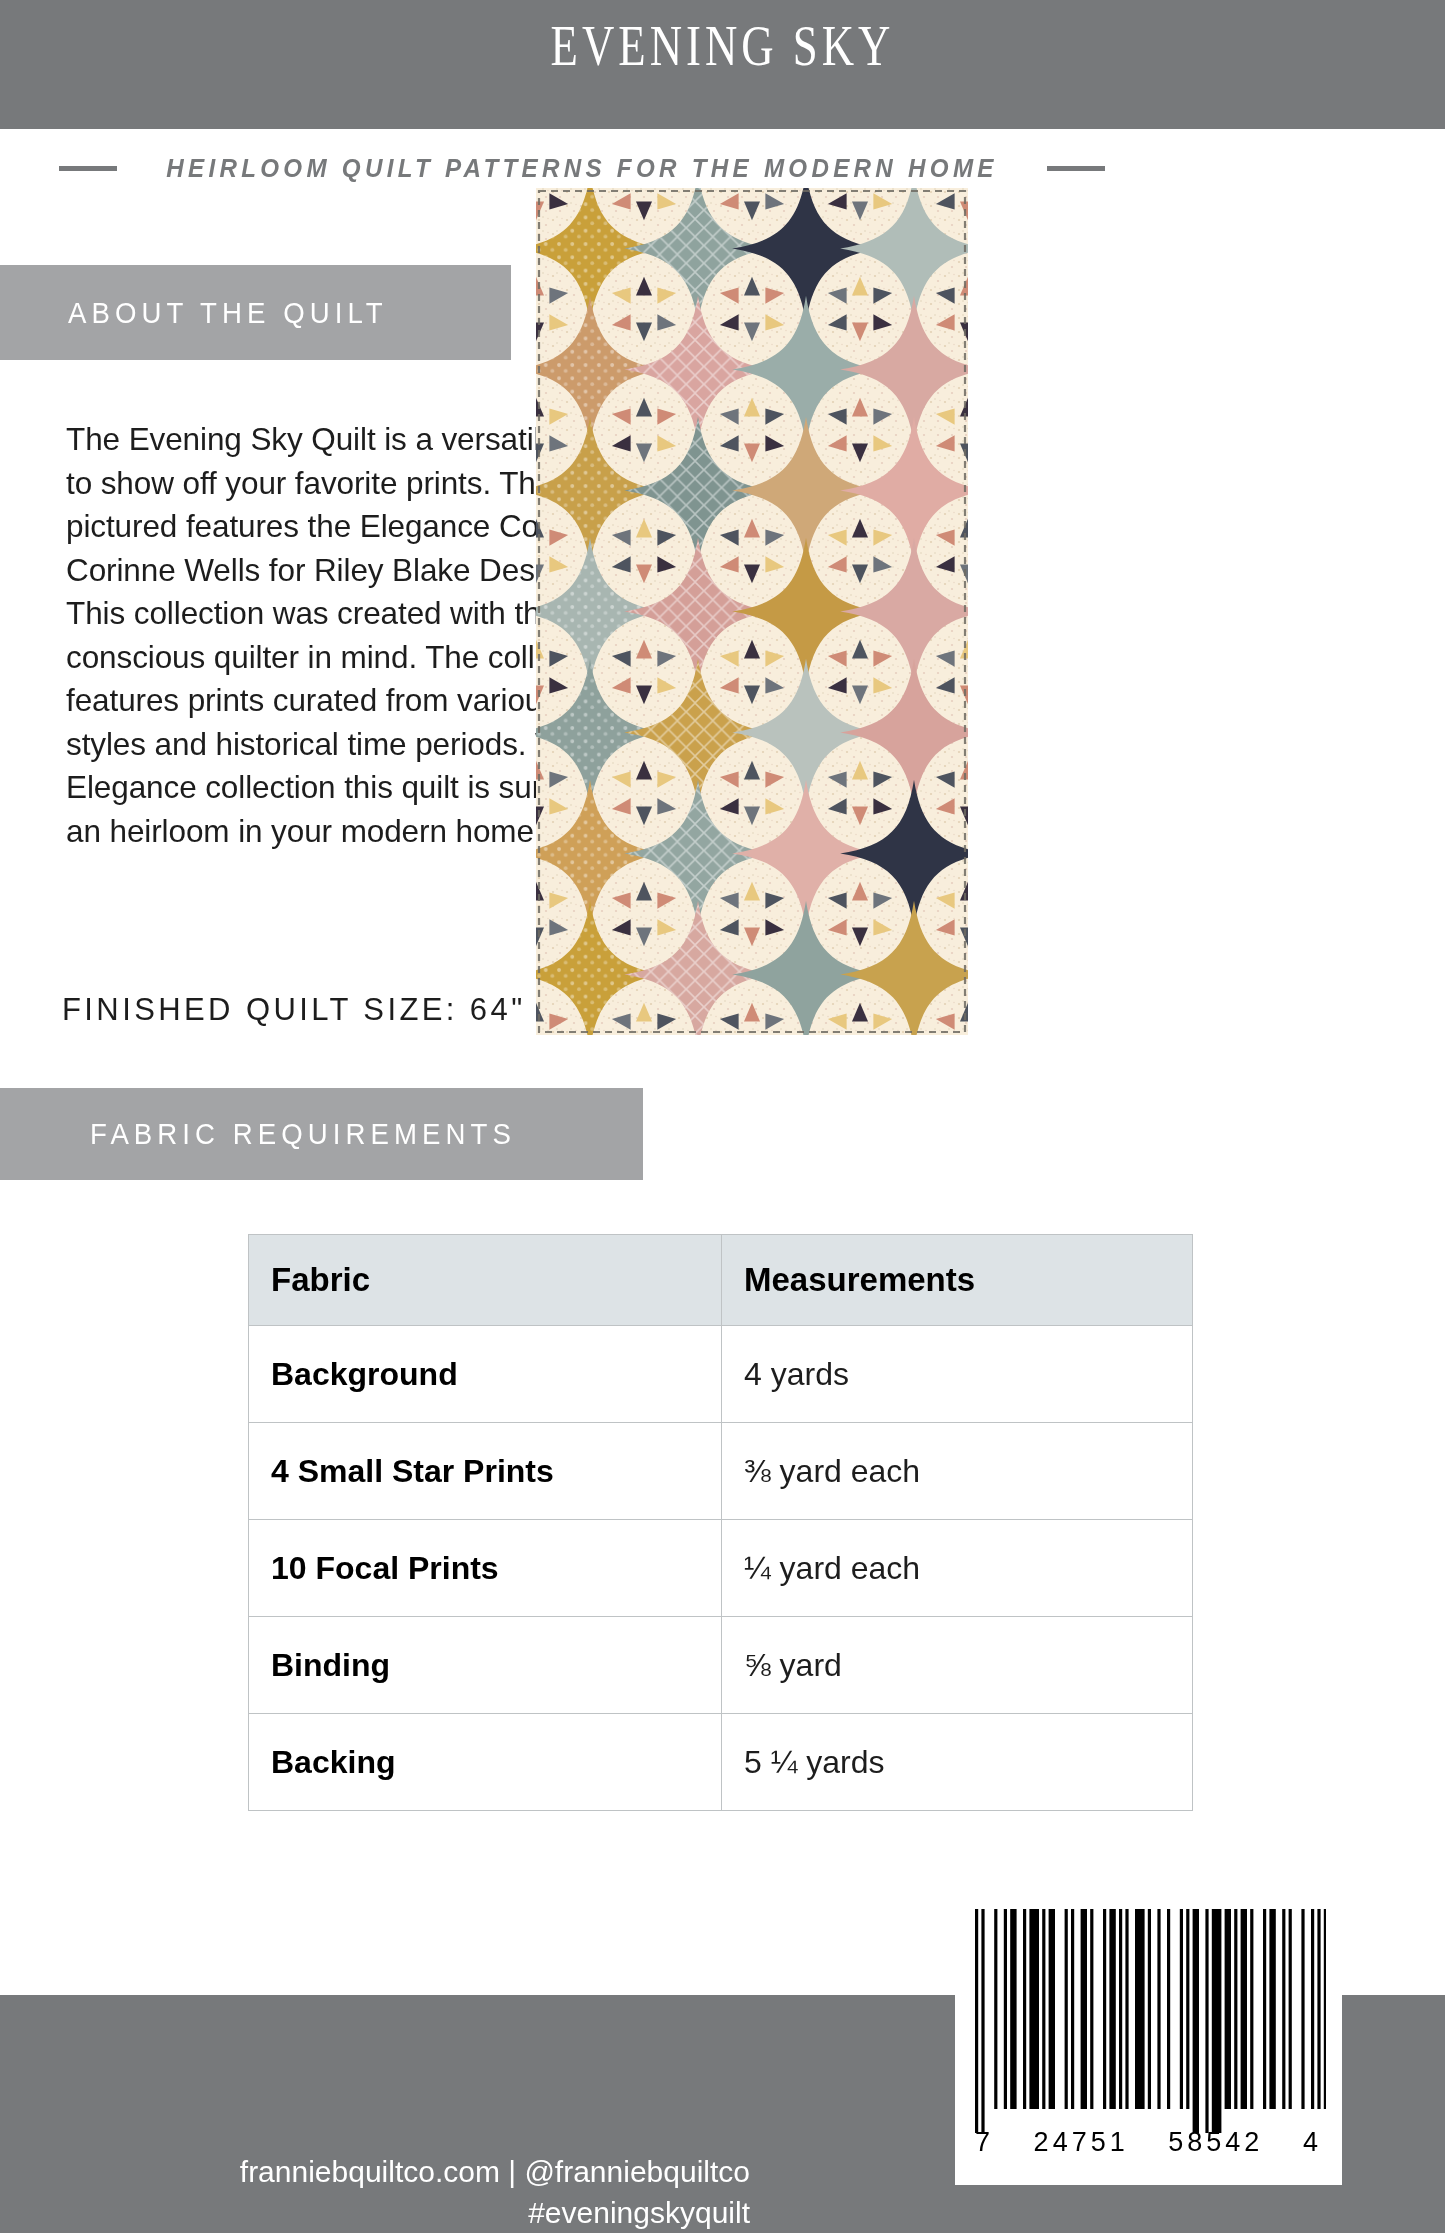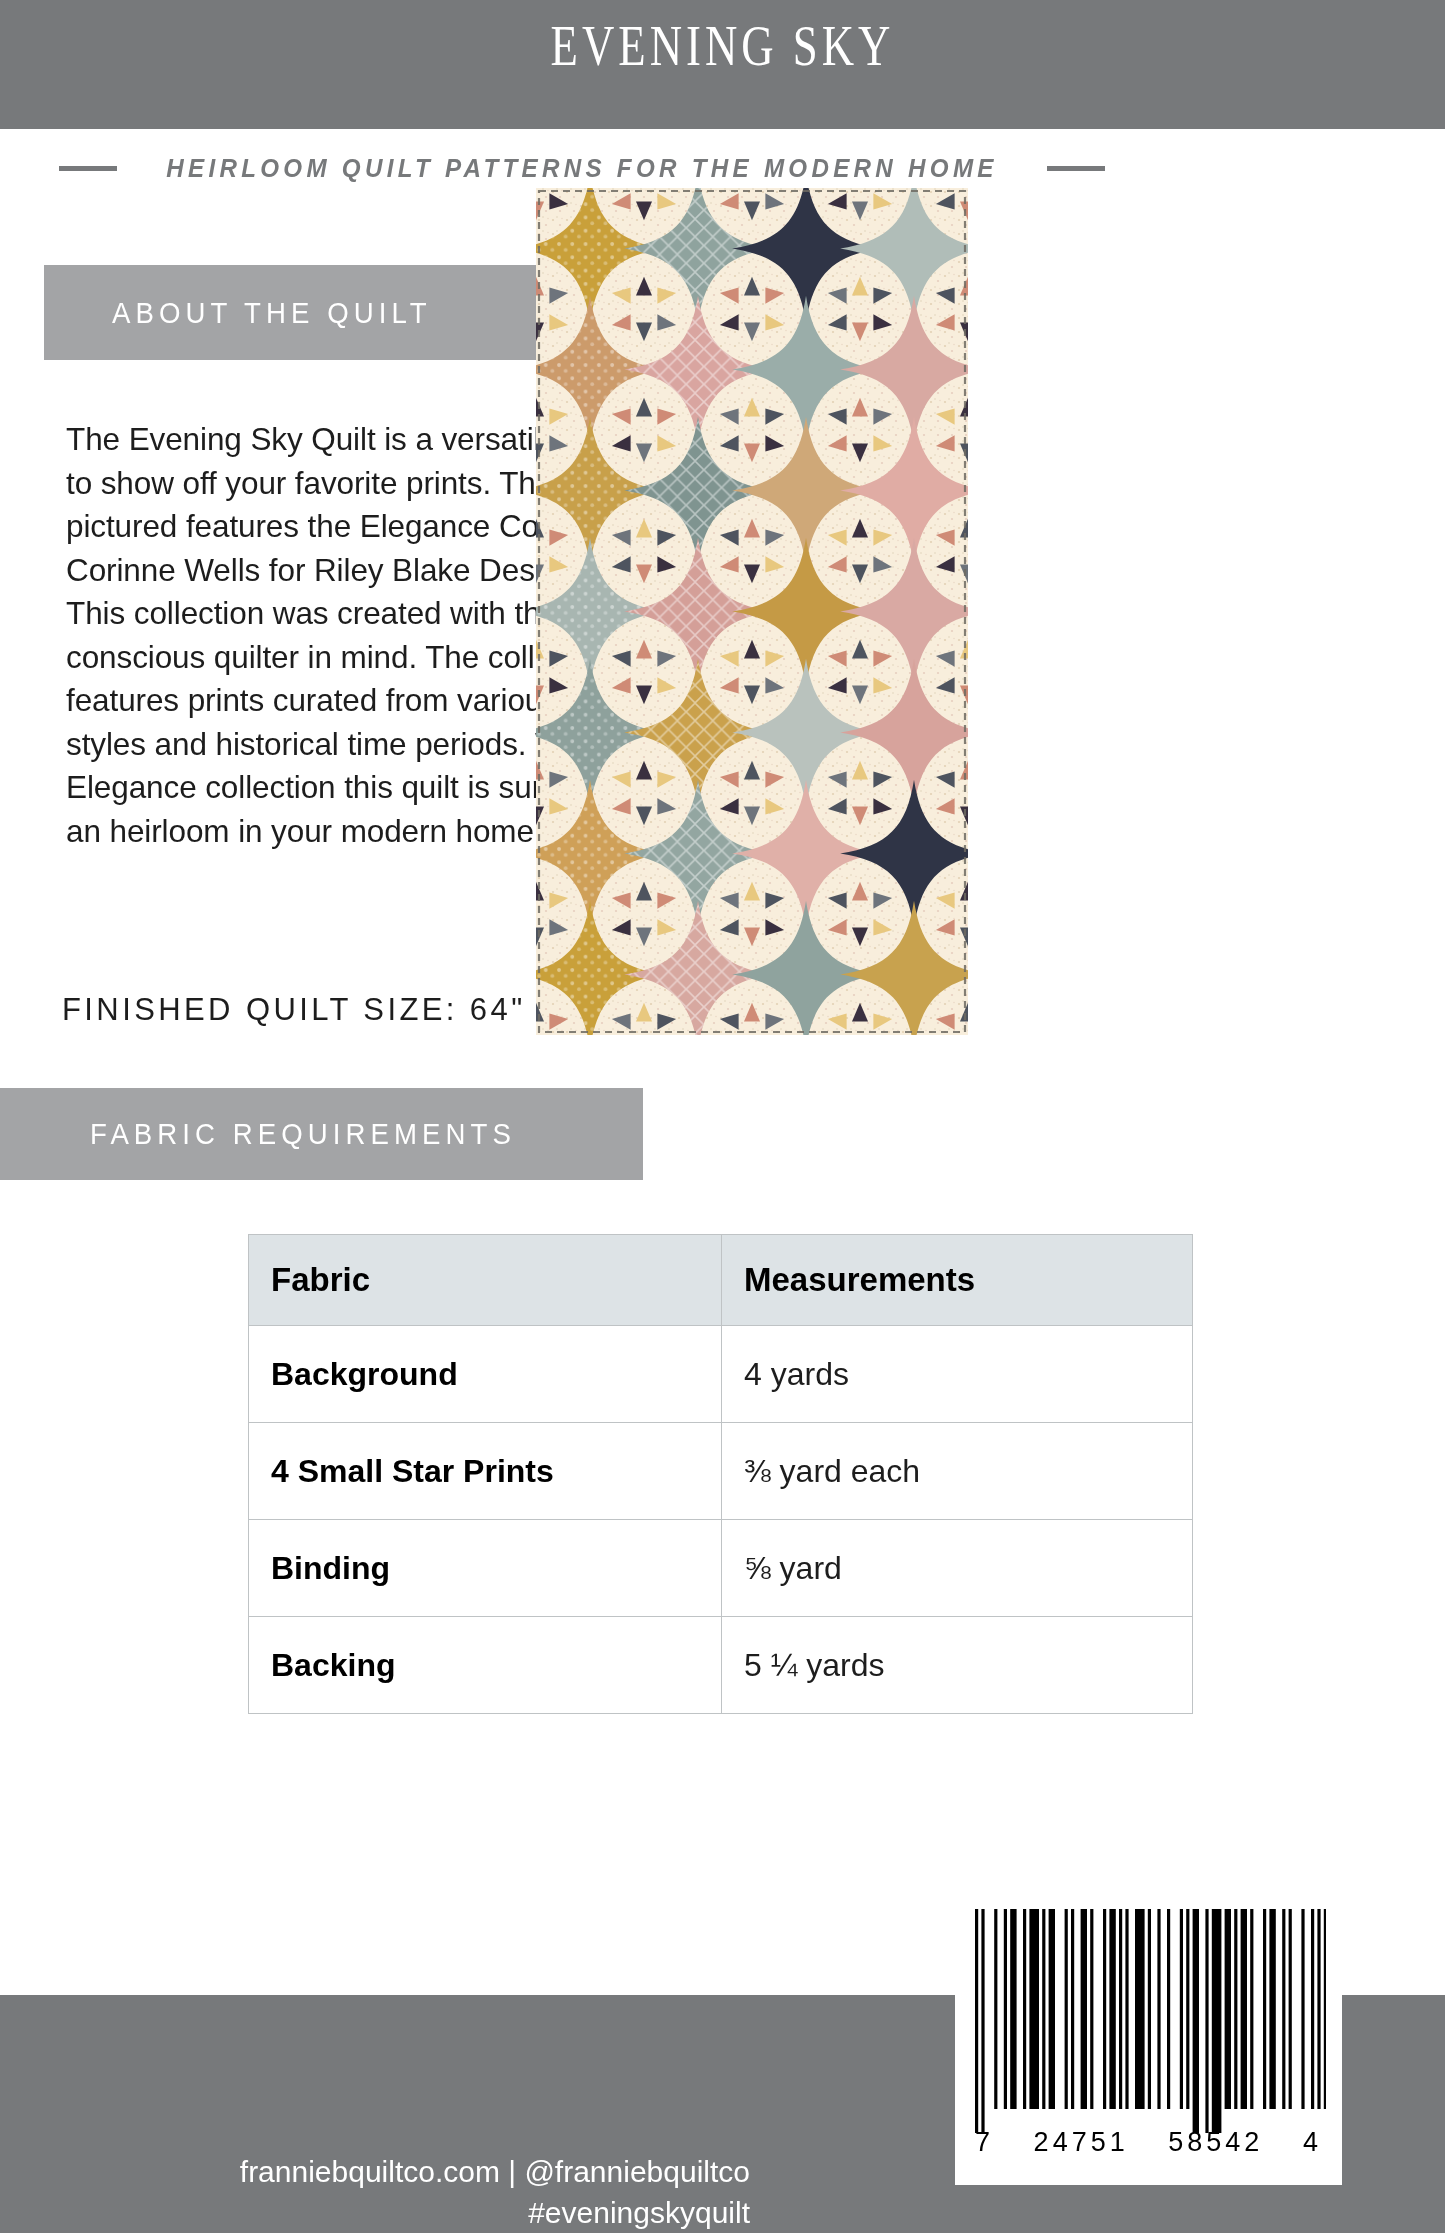--- a/index.html
+++ b/index.html
@@ -53,21 +53,21 @@
     display:flex; align-items:center;
   }
   .section-bar .bar-label {
     color:#ffffff;
     font-size:30px;
     letter-spacing:5.5px;
     transform:scaleX(0.92);
     transform-origin:left center;
     white-space:nowrap;
   }
-  #bar-about { left:0; top:265px; width:511px; height:95px;margin-left:44px; }
+  #bar-about { left:0; top:265px; width:511px; height:95px; }
   #bar-about .bar-label { margin-left:68px; }
   #bar-fabric { left:0; top:1088px; width:643px; height:92px;padding-left:22px; }
   #bar-fabric .bar-label { margin-left:68px; }
 
   
   .about-copy {
     position:absolute; left:66px; top:418px; width:672px;
     font-size:31.5px;
     line-height:43.5px;
     color:#1d1d1d;
@@ -634,20 +634,24 @@
     </tr>
   </thead>
   <tbody>
     <tr>
       <td class="fabric-name">Background</td>
       <td class="fabric-meas">4 yards</td>
     </tr>
     <tr>
       <td class="fabric-name">4 Small Star Prints</td>
       <td class="fabric-meas">⅜ yard each</td>
+    </tr>
+    <tr>
+      <td class="fabric-name">10 Focal Prints</td>
+      <td class="fabric-meas">¼ yard each</td>
     </tr>
     <tr>
       <td class="fabric-name">Binding</td>
       <td class="fabric-meas">⅝ yard</td>
     </tr>
     <tr>
       <td class="fabric-name">Backing</td>
       <td class="fabric-meas">5 ¼ yards</td>
     </tr>
   </tbody>

